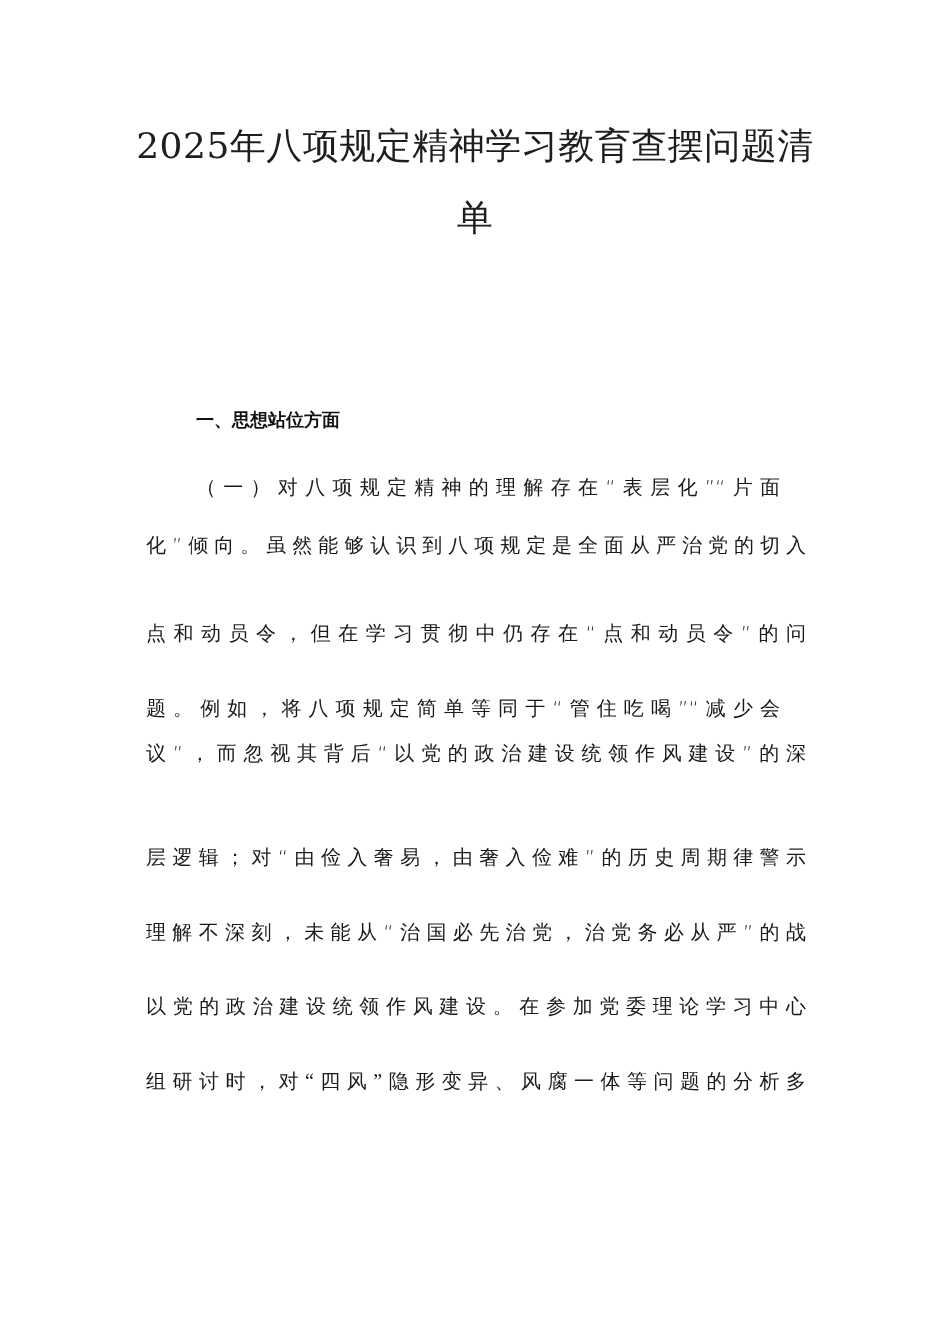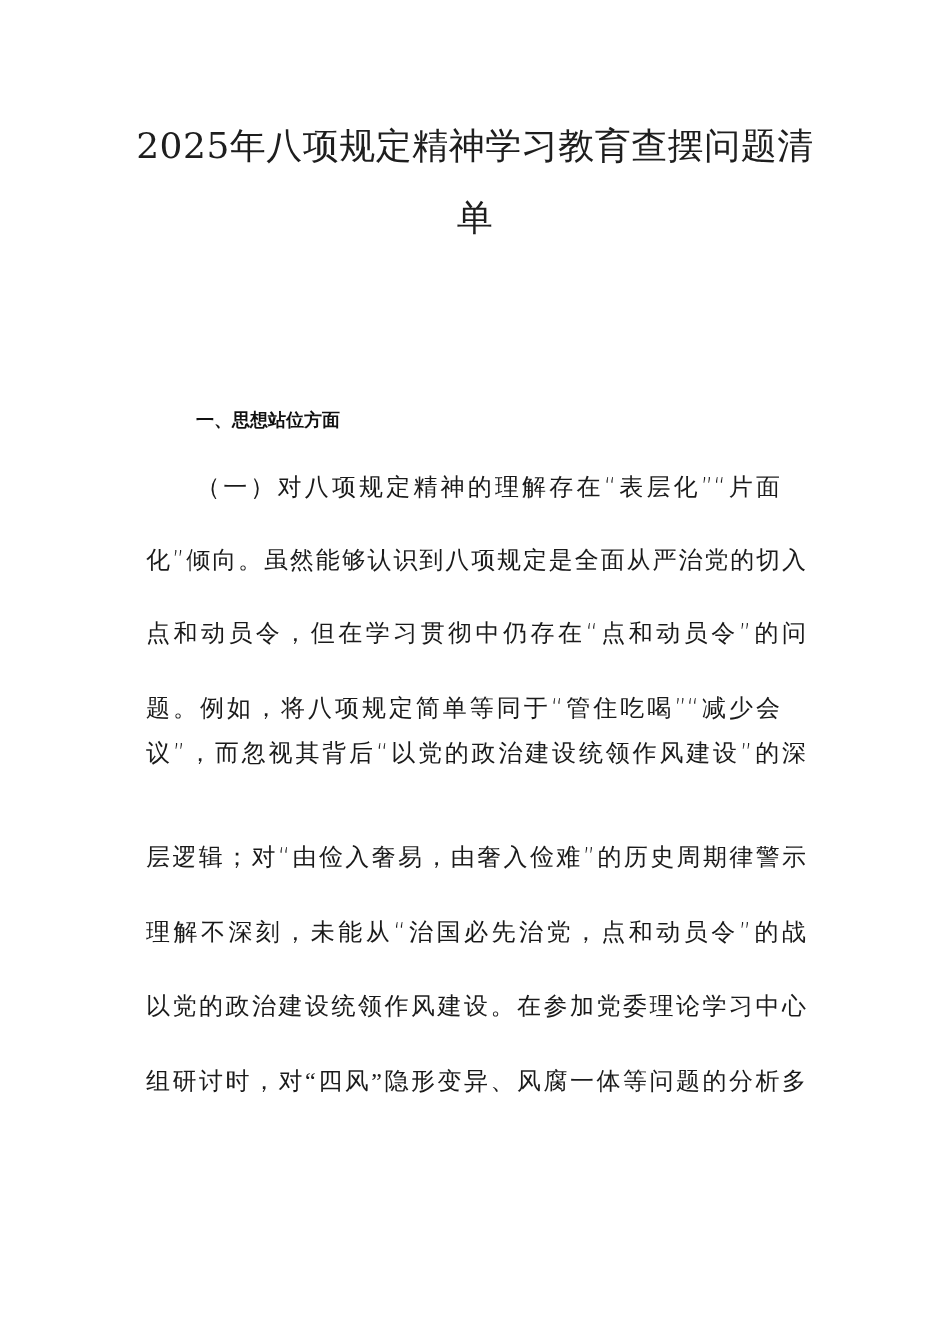--- a/index.html
+++ b/index.html
@@ -41,21 +41,21 @@
       line-height: 32px;
       font-weight: bold;
       font-family: "DejaVu Sans", "Liberation Sans", sans-serif;
       color: #111111;
       white-space: nowrap;
     }
     .body-line {
       position: absolute;
       left: 146px;
       width: 660px;
-      font-size: 24px;
+      font-size: 20px;
       line-height: 32px;
       color: #1a1a1a;
       white-space: nowrap;
       text-align: justify;
       text-align-last: justify;
       font-family: "DejaVu Sans", "Liberation Sans", sans-serif;
       font-weight: 300;
     }
     .body-line.first {
       left: 196px;
@@ -73,23 +73,23 @@
 
   <div class="title-line" style="top:124px;">2025年八项规定精神学习教育查摆问题清</div>
 
   <div class="title-line" style="top:196px;">单</div>
 
 
   <div class="heading" style="top:404px;">一、思想站位方面</div>
 
   <div>
     <div class="body-line first" style="top:471px;">（一）对八项规定精神的理解存在“表层化”“片面</div>
-    <div class="body-line" style="top:544px;">化”倾向。虽然能够认识到八项规定是全面从严治党的切入</div>
+    <div class="body-line" style="top:529px;">化”倾向。虽然能够认识到八项规定是全面从严治党的切入</div>
     <div class="body-line" style="top:617px;">点和动员令，但在学习贯彻中仍存在“点和动员令”的问</div>
     <div class="body-line" style="top:692px; width:634px;">题。例如，将八项规定简单等同于“管住吃喝”“减少会</div>
     <div class="body-line" style="top:737px;">议”，而忽视其背后“以党的政治建设统领作风建设”的深</div>
     <div class="body-line" style="top:841px;">层逻辑；对“由俭入奢易，由奢入俭难”的历史周期律警示</div>
-    <div class="body-line" style="top:916px;">理解不深刻，未能从“治国必先治党，点和动员令”的战</div>
+    <div class="body-line" style="top:916px;">理解不深刻，未能从“治国必先治党，治党务必从严”的战</div>
     <div class="body-line" style="top:990px;">以党的政治建设统领作风建设。在参加党委理论学习中心</div>
     <div class="body-line last" style="top:1065px;">组研讨时，对“四风”隐形变异、风腐一体等问题的分析多</div>
   </div>
 
 </div>
 
 </body></html>

